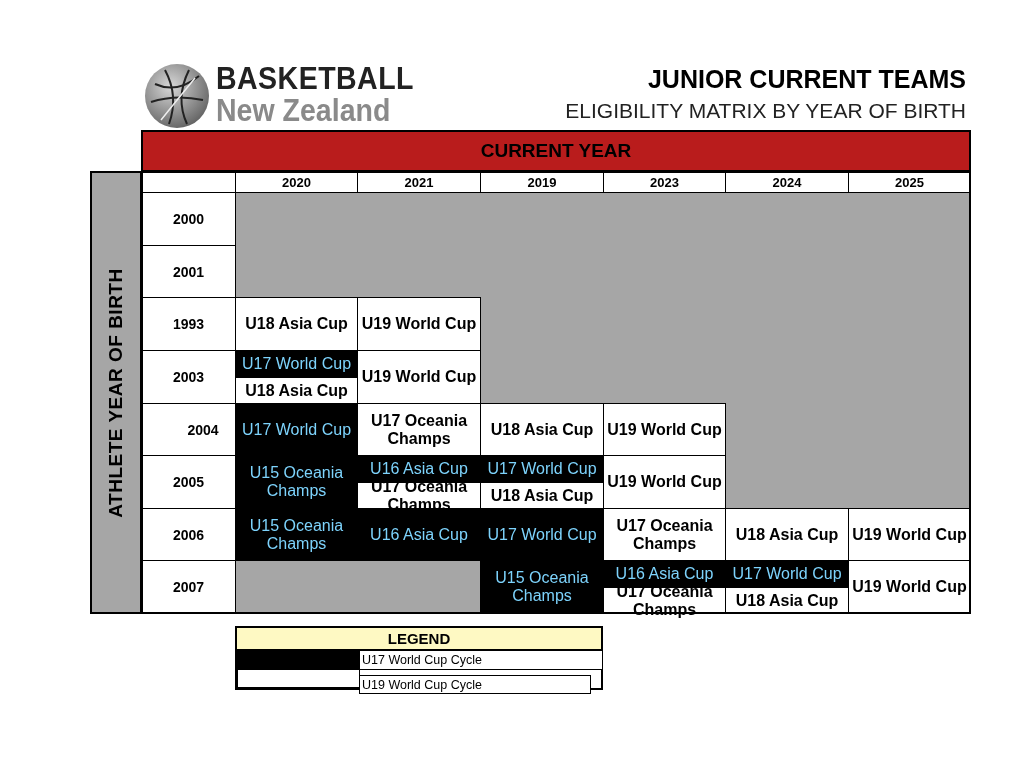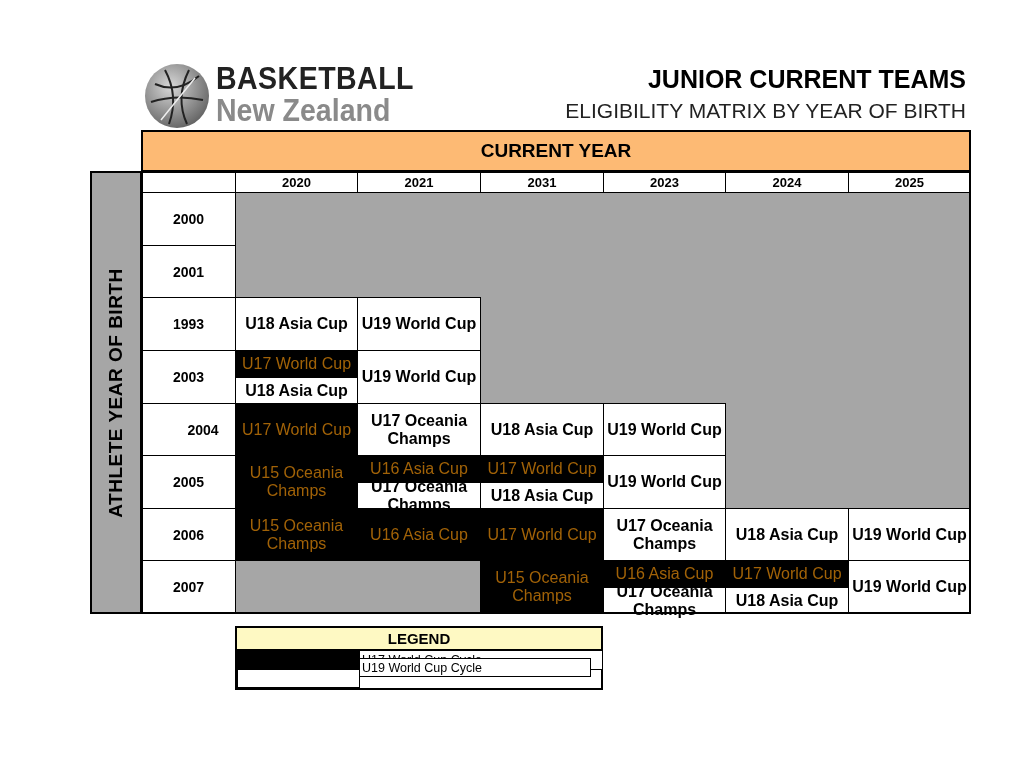--- a/index.html
+++ b/index.html
@@ -6,29 +6,29 @@
   body { width:1024px; height:777px; position:relative; overflow:hidden;
          font-family:"Liberation Sans", sans-serif; color:#000; }
   .abs { position:absolute; box-sizing:border-box; }
   .logo-ball { left:145px; top:64px; width:64px; height:64px; border-radius:50%;
                background:radial-gradient(circle at 40% 35%, #d8d8d8, #6f6f6f 70%, #3c3c3c); }
   .logo-ball svg { position:absolute; left:0; top:0; }
   .logo-line1 { left:216px; top:63px; font-size:31px; font-weight:bold; color:#222; letter-spacing:0.5px; line-height:32px; transform:scaleX(0.92); transform-origin:left; }
   .logo-line2 { left:216px; top:95px; font-size:31px; font-weight:bold; color:#8a8a8a; line-height:32px; transform:scaleX(0.92); transform-origin:left; }
   .title1 { right:58px; top:64px; font-size:25px; font-weight:bold; line-height:30px; text-align:right; }
   .title2 { right:58px; top:98px; font-size:21px; line-height:26px; text-align:right; color:#222; }
-  .cur-year { left:141px; top:130px; width:830px; height:42px; background:#fdba74; border:2px solid #000;
+  .cur-year { left:141px; top:130px; width:830px; height:42px; background:#b91c1c; border:2px solid #000;
               font-size:19px; font-weight:bold; display:flex; align-items:center; justify-content:center; }
   .side { left:90px; top:171px; width:52px; height:443px; background:#a6a6a6; border:2px solid #000; }
   .side-label { position:absolute; left:50%; top:50%; transform:translate(-50%,-50%) rotate(-90deg);
                 white-space:nowrap; font-size:19px; font-weight:bold; letter-spacing:0.5px; }
   .grey { background:#a6a6a6; }
   .cell { display:flex; align-items:center; justify-content:center; text-align:center;
           font-size:16px; font-weight:bold; border:1px solid #000; background:#fff; }
-  .cell.black { background:#000; color:#a16207; font-weight:normal; }
+  .cell.black { background:#000; color:#7dd3fc; font-weight:normal; }
   .hdr { font-size:13px; font-weight:bold; border:1px solid #000; background:#fff; display:flex; align-items:center; justify-content:center; }
   .rowlbl { font-size:14px; font-weight:bold; border:1px solid #000; background:#fff; display:flex; align-items:center; justify-content:center; }
   .frame { border:2px solid #000; pointer-events:none; }
   .legend-title { left:235px; top:626px; width:368px; height:25px; background:#fef9c3; border:2px solid #000;
                   font-size:15px; font-weight:bold; display:flex; align-items:center; justify-content:center; }
   .legend-swatch { width:123px; height:20px; border:1px solid #000; }
   .legend-text { font-size:12.5px; display:flex; align-items:center; padding-left:2px; border:1px solid #000; background:#fff; }
 </style>
 </head>
 <body>
@@ -52,21 +52,21 @@
 
 <div class="abs side">
   <span class="side-label">ATHLETE YEAR OF BIRTH</span>
 </div>
 
 <div class="abs grey" style="left:235px;top:192px;width:736px;height:422px;"></div>
 
 <div class="abs hdr" style="left:141px;top:171px;width:95px;height:22px;"></div>
 <div class="abs hdr" style="left:235px;top:171px;width:123px;height:22px;">2020</div>
 <div class="abs hdr" style="left:357px;top:171px;width:124px;height:22px;">2021</div>
-<div class="abs hdr" style="left:480px;top:171px;width:124px;height:22px;">2031</div>
+<div class="abs hdr" style="left:480px;top:171px;width:124px;height:22px;">2019</div>
 <div class="abs hdr" style="left:603px;top:171px;width:123px;height:22px;">2023</div>
 <div class="abs hdr" style="left:725px;top:171px;width:124px;height:22px;">2024</div>
 <div class="abs hdr" style="left:848px;top:171px;width:123px;height:22px;">2025</div>
 
 <div class="abs rowlbl" style="left:141px;top:192px;width:95px;height:54px;">2000</div>
 <div class="abs rowlbl" style="left:141px;top:245px;width:95px;height:53px;">2001</div>
 <div class="abs rowlbl" style="left:141px;top:297px;width:95px;height:54px;">1993</div>
 <div class="abs rowlbl" style="left:141px;top:350px;width:95px;height:54px;">2003</div>
 <div class="abs rowlbl" style="left:141px;top:403px;width:95px;height:53px;padding-left:29px;">2004</div>
 <div class="abs rowlbl" style="left:141px;top:455px;width:95px;height:54px;">2005</div>
@@ -106,14 +106,14 @@
 <div class="abs cell" style="left:725px;top:587px;width:124px;height:27px;">U18 Asia Cup</div>
 <div class="abs cell" style="left:848px;top:560px;width:123px;height:54px;">U19 World Cup</div>
 
 <div class="abs frame" style="left:141px;top:171px;width:830px;height:443px;"></div>
 
 <div class="abs legend-title">LEGEND</div>
 <div class="abs" style="left:235px;top:650px;width:368px;height:40px;border:2px solid #000;border-top:none;">
   <div class="abs legend-swatch" style="left:0;top:0;background:#000;"></div>
   <div class="abs legend-text" style="left:122px;top:0;width:244px;height:20px;">U17 World Cup Cycle</div>
   <div class="abs legend-swatch" style="left:0;top:19px;background:#fff;height:19px;"></div>
-  <div class="abs legend-text" style="left:122px;top:8px;width:232px;height:19px;">U19 World Cup Cycle</div>
+  <div class="abs legend-text" style="left:122px;top:25px;width:232px;height:19px;">U19 World Cup Cycle</div>
 </div>
 
 </body></html>

